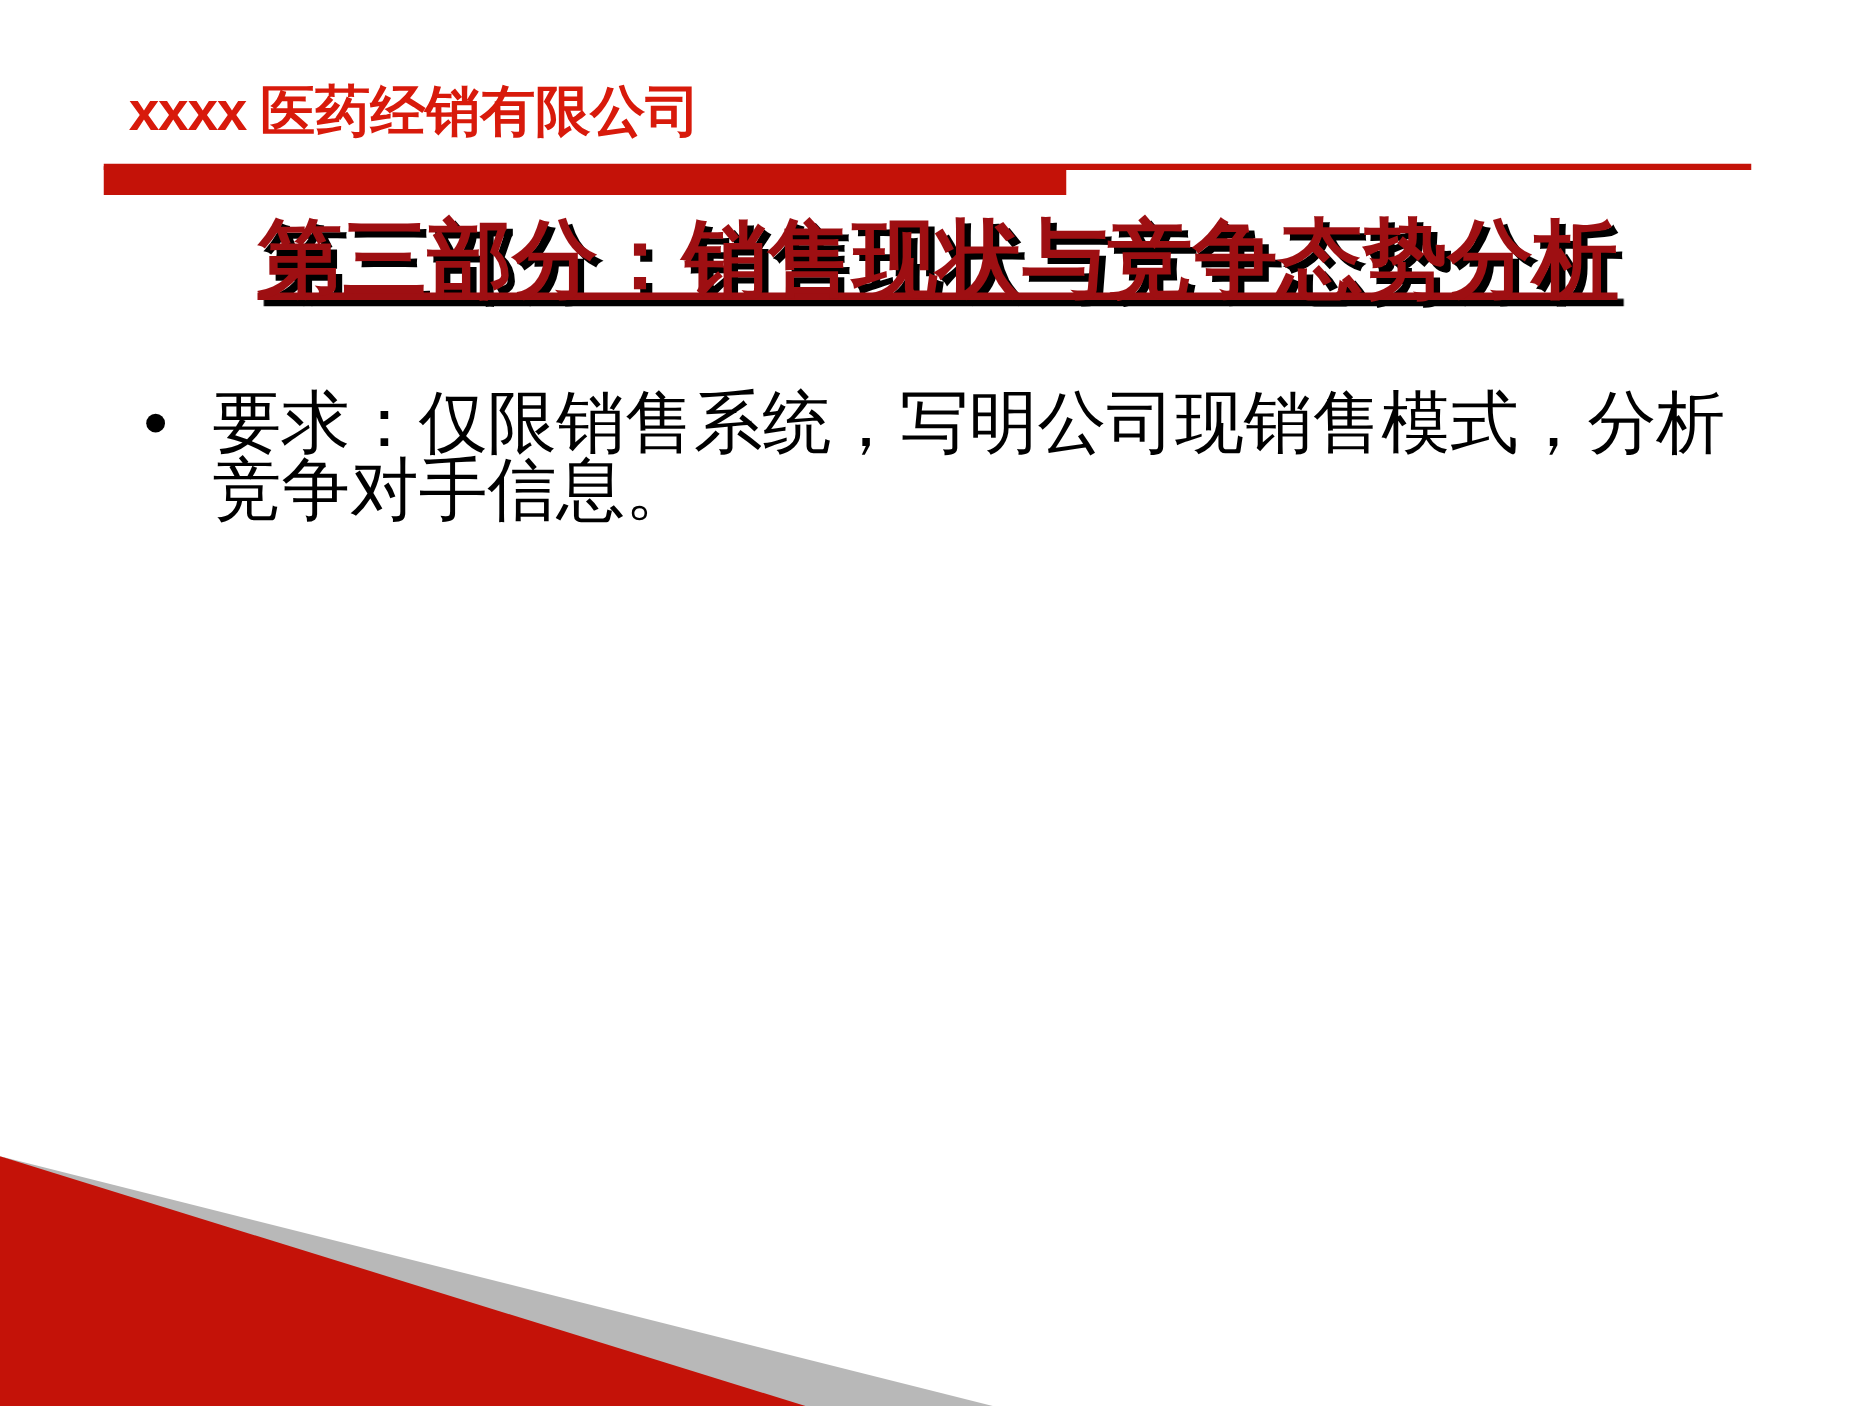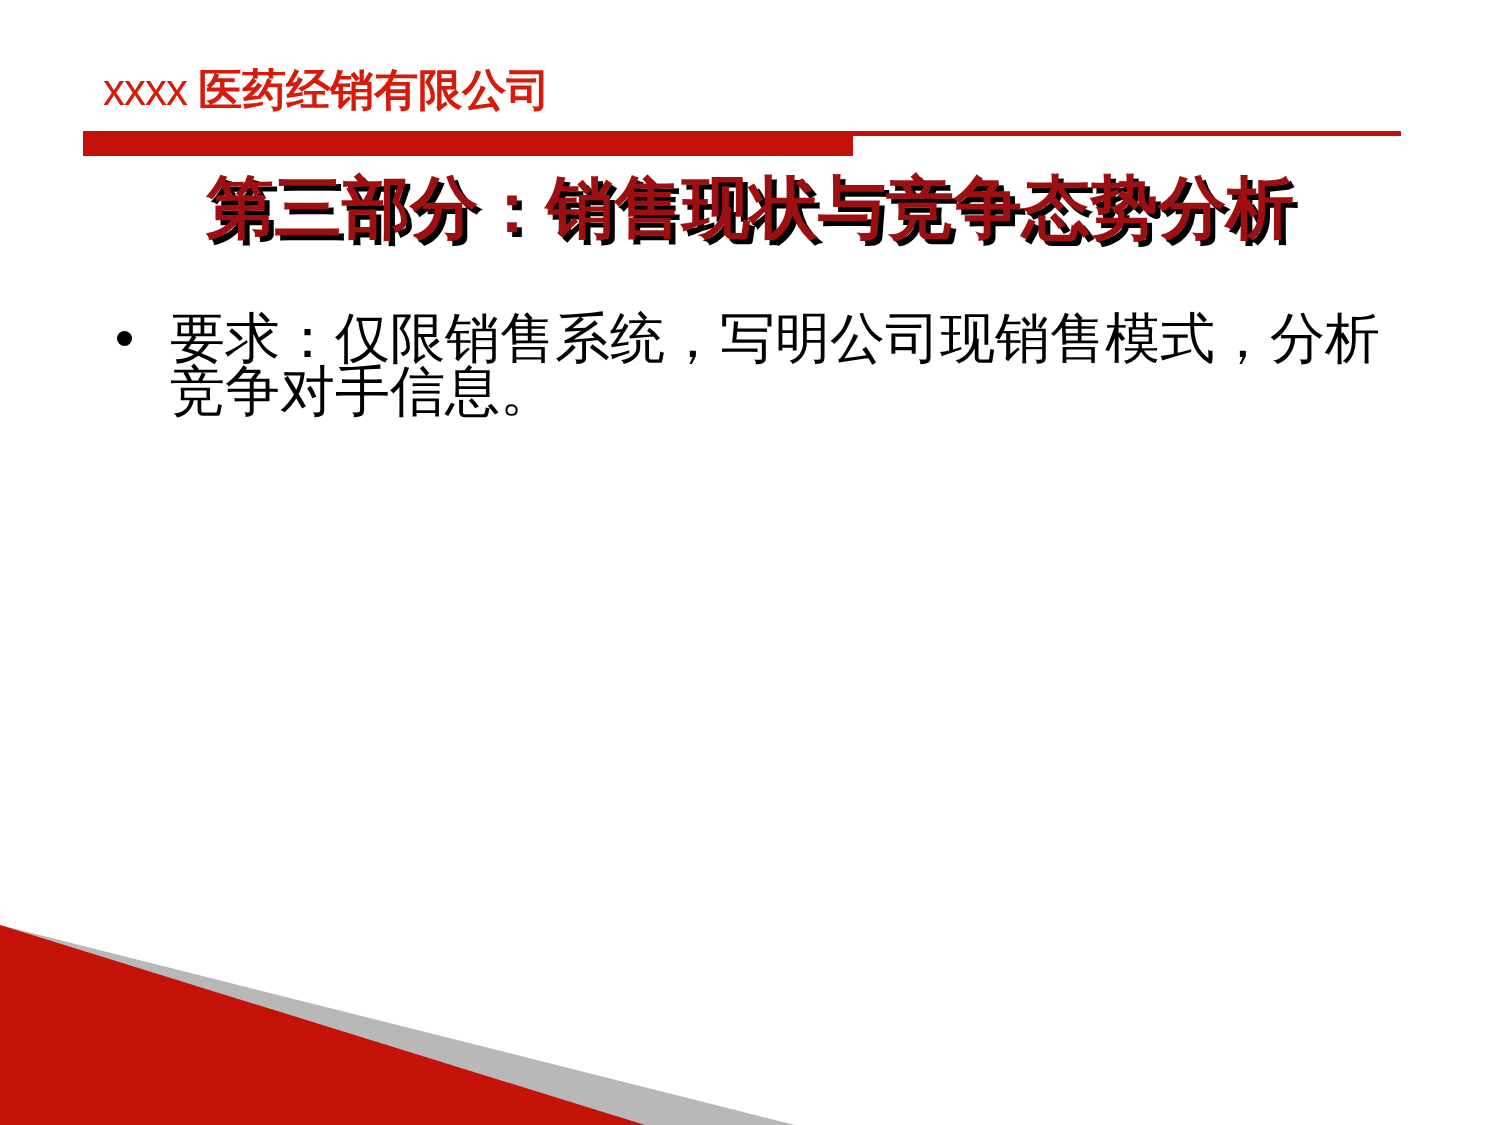--- a/index.html
+++ b/index.html
@@ -28,21 +28,21 @@
     top: 68px;
     font-size: 44px;
     font-weight: bold;
     color: #D81A0B;
     letter-spacing: 0px;
     white-space: nowrap;
     line-height: 1.0;
   }
   #company-header .latin {
     font-family: "Liberation Sans", "DejaVu Sans", sans-serif;
-    font-weight: normal;
+    font-weight: bold;
     letter-spacing: -1px;
   }
   #company-header .cjk {
     font-family: Liberation Sans, sans-serif;
     font-weight: bold;
   }
 
   
   #header-rule {
     position: absolute;
@@ -69,20 +69,21 @@
     top: 172px;
     width: 1500px;
     text-align: center;
     font-size: 68px;
     font-weight: bold;
     color: #9E0F12;
     line-height: 1.05;
     white-space: nowrap;
     text-shadow: 5px 5px 0 #000000;
     letter-spacing: 0px;
+    text-decoration: underline;
   }
 
   
   #body-list {
     position: absolute;
     left: 113px;
     top: 312px;
     width: 1290px;
     margin: 0;
     padding: 0;

